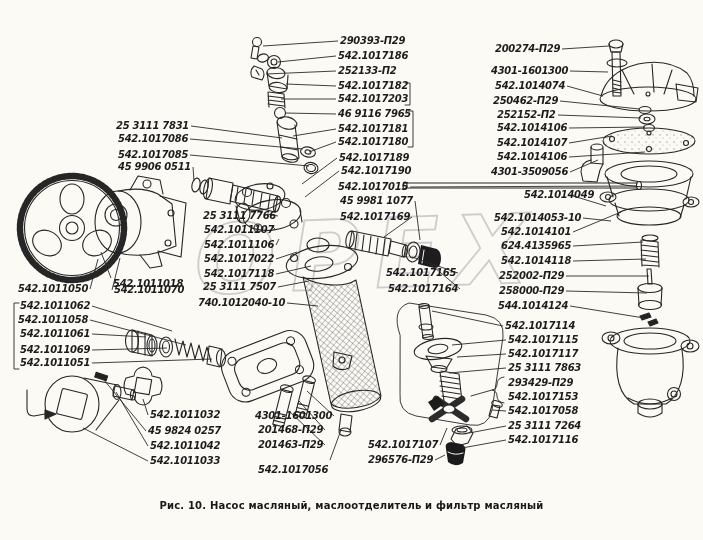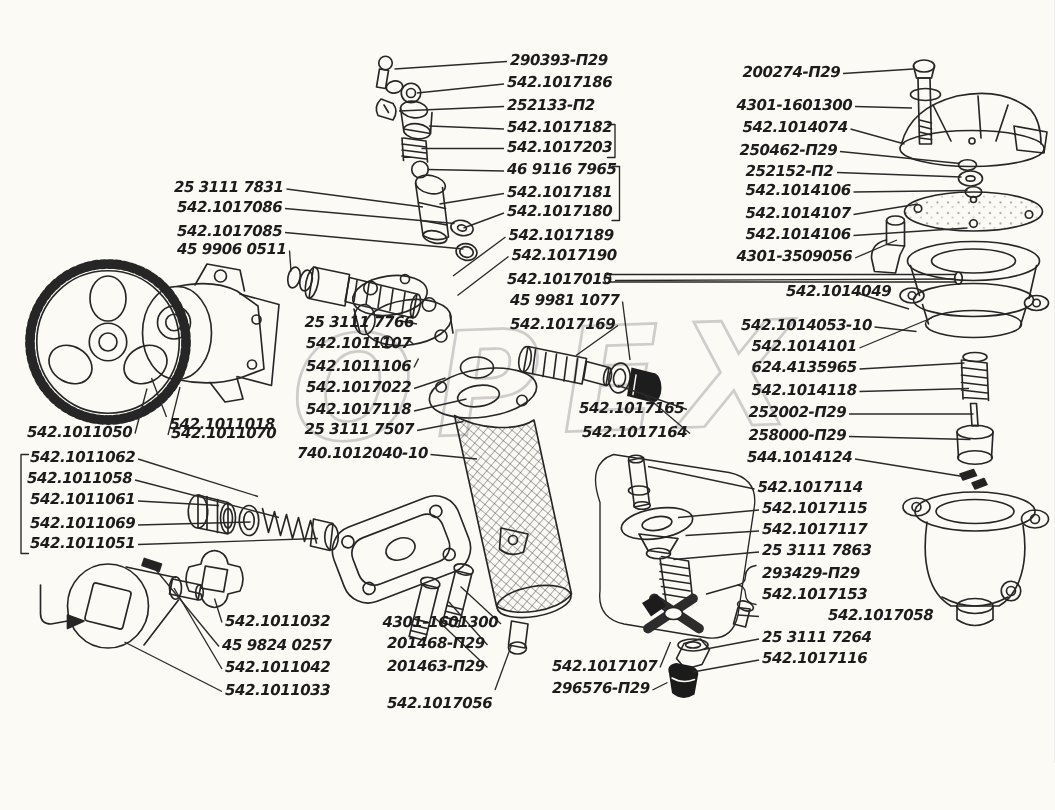--- a/index.html
+++ b/index.html
@@ -409,18 +409,19 @@
       <div class="part-label" style="left: 501px; top: 256px;">542.1014118</div>
       <div class="part-label" style="left: 499px; top: 271px;">252002-П29</div>
       <div class="part-label" style="left: 499px; top: 286px;">258000-П29</div>
       <div class="part-label" style="left: 498px; top: 301px;">544.1014124</div>
       <div class="part-label" style="left: 505px; top: 321px;">542.1017114</div>
       <div class="part-label" style="left: 508px; top: 335px;">542.1017115</div>
       <div class="part-label" style="left: 508px; top: 349px;">542.1017117</div>
       <div class="part-label" style="left: 508px; top: 363px;">25 3111 7863</div>
       <div class="part-label" style="left: 508px; top: 378px;">293429-П29</div>
       <div class="part-label" style="left: 508px; top: 392px;">542.1017153</div>
-      <div class="part-label" style="left: 508px; top: 406px; margin-left: 44px;">542.1017058</div>
+      <div class="part-label" style="left: 508px; top: 406px;">542.1017058</div>
       <div class="part-label" style="left: 508px; top: 421px;">25 3111 7264</div>
       <div class="part-label" style="left: 508px; top: 435px;">542.1017116</div>
     </div>
 
+  <div class="caption">Рис. 10. Насос масляный, маслоотделитель и фильтр масляный</div>
 </div>
 
 </body></html>

